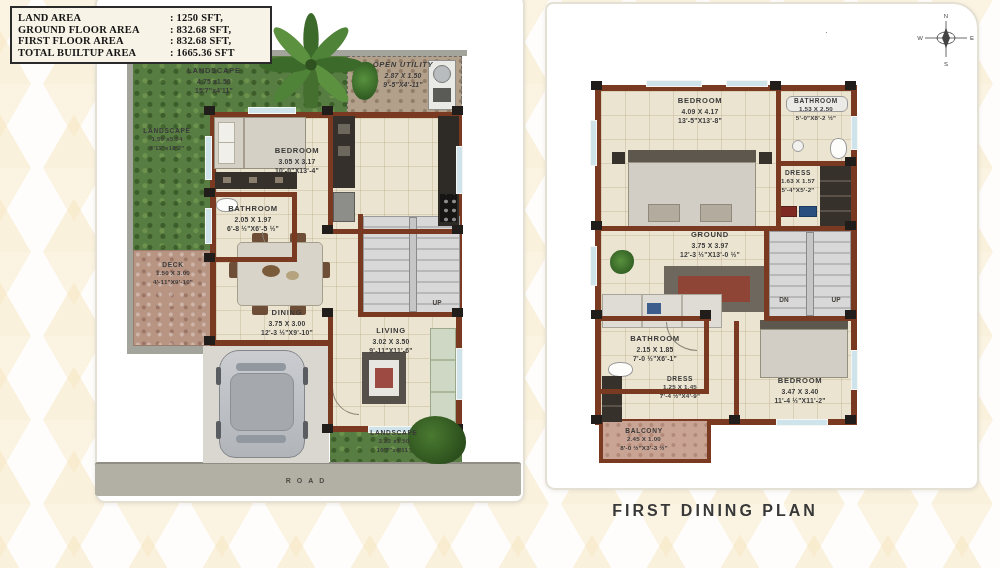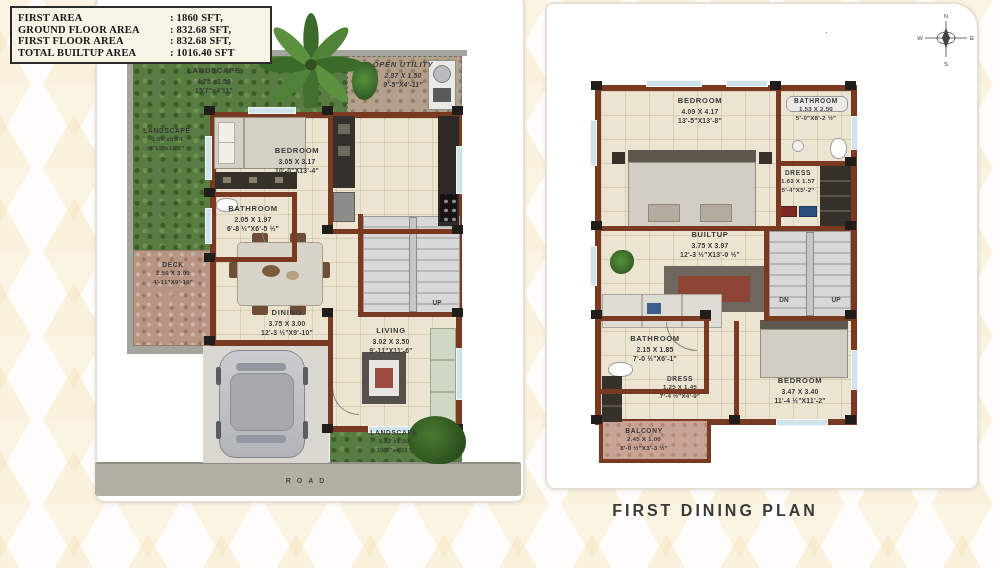--- a/index.html
+++ b/index.html
@@ -64,34 +64,34 @@
 </style>
 </head>
 <body>
 
 <div class="stage">
 
   <div class="card" style="left:95px;top:-6px;width:426px;height:505px;border-radius:10px;"></div>
 
   <div class="legend">
     <div class="row">
-      <span class="lab">FIRST AREA</span>
-      <span class="val">: 1860 SFT,</span>
+      <span class="lab">LAND AREA</span>
+      <span class="val">: 1250 SFT,</span>
     </div>
     <div class="row">
       <span class="lab">GROUND FLOOR AREA</span>
       <span class="val">:   832.68 SFT,</span>
     </div>
     <div class="row">
       <span class="lab">FIRST FLOOR AREA</span>
       <span class="val">:   832.68 SFT,</span>
     </div>
     <div class="row">
       <span class="lab">TOTAL BUILTUP AREA</span>
-      <span class="val">: 1016.40 SFT</span>
+      <span class="val">: 1665.36 SFT</span>
     </div>
   </div>
 
   <div class="abs" style="left:127px;top:50px;width:340px;height:6px;background:#a3a49c;z-index:5;"></div>
   <div class="abs" style="left:127px;top:50px;width:6px;height:296px;background:#a3a49c;z-index:5;"></div>
   <div class="abs" style="left:127px;top:344px;width:82px;height:10px;background:#a3a49c;z-index:5;"></div>
 
   <div class="grass" style="left:133px;top:56px;width:214px;height:64px;"></div>
   <div class="grass" style="left:133px;top:56px;width:79px;height:200px;"></div>
   <div class="grass" style="left:330px;top:424px;width:132px;height:38px;"></div>
@@ -361,21 +361,21 @@
     <span class="rn">BATHROOM</span>
     <span class="rd">1.53 X 2.50</span>
     <span class="rd">5'-0"X8'-2 ½"</span>
   </div>
   <div class="rlabel small" style="left:770px;top:168px;width:56px;">
     <span class="rn">DRESS</span>
     <span class="rd">1.63 X 1.57</span>
     <span class="rd">5'-4"X5'-2"</span>
   </div>
   <div class="rlabel" style="left:652px;top:230px;width:116px;">
-    <span class="rn">BUILTUP</span>
+    <span class="rn">GROUND</span>
     <span class="rd">3.75 X 3.97</span>
     <span class="rd">12'-3 ½"X13'-0 ½"</span>
   </div>
   <div class="rlabel" style="left:606px;top:334px;width:98px;">
     <span class="rn">BATHROOM</span>
     <span class="rd">2.15 X 1.85</span>
     <span class="rd">7'-0 ½"X6'-1"</span>
   </div>
   <div class="rlabel small" style="left:638px;top:374px;width:84px;">
     <span class="rn">DRESS</span>

